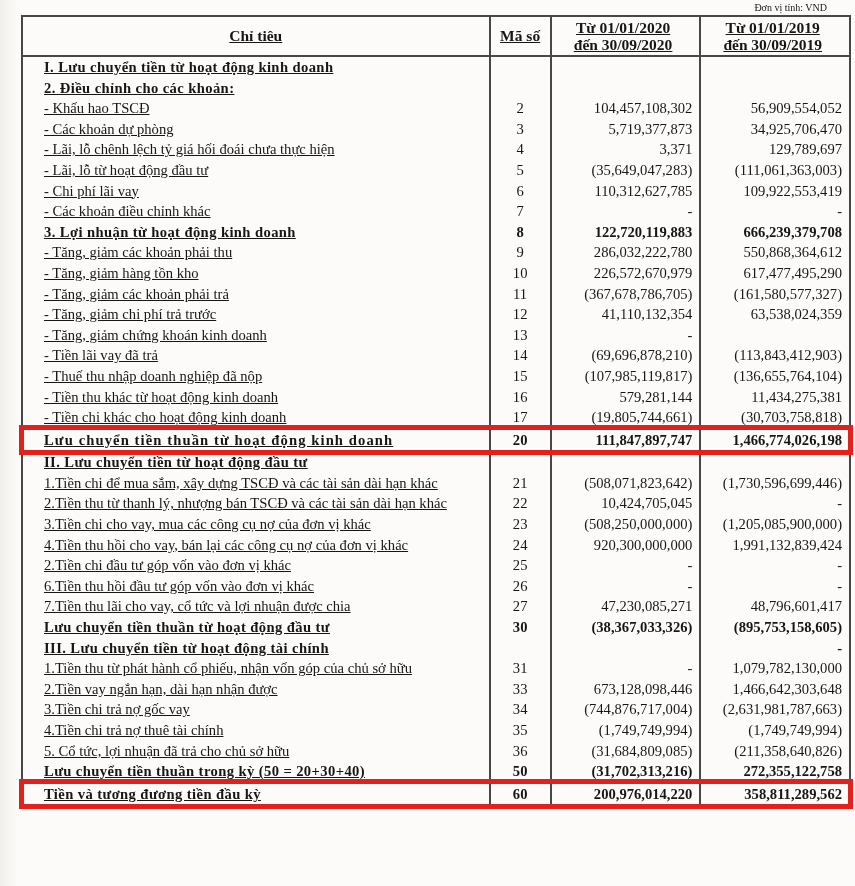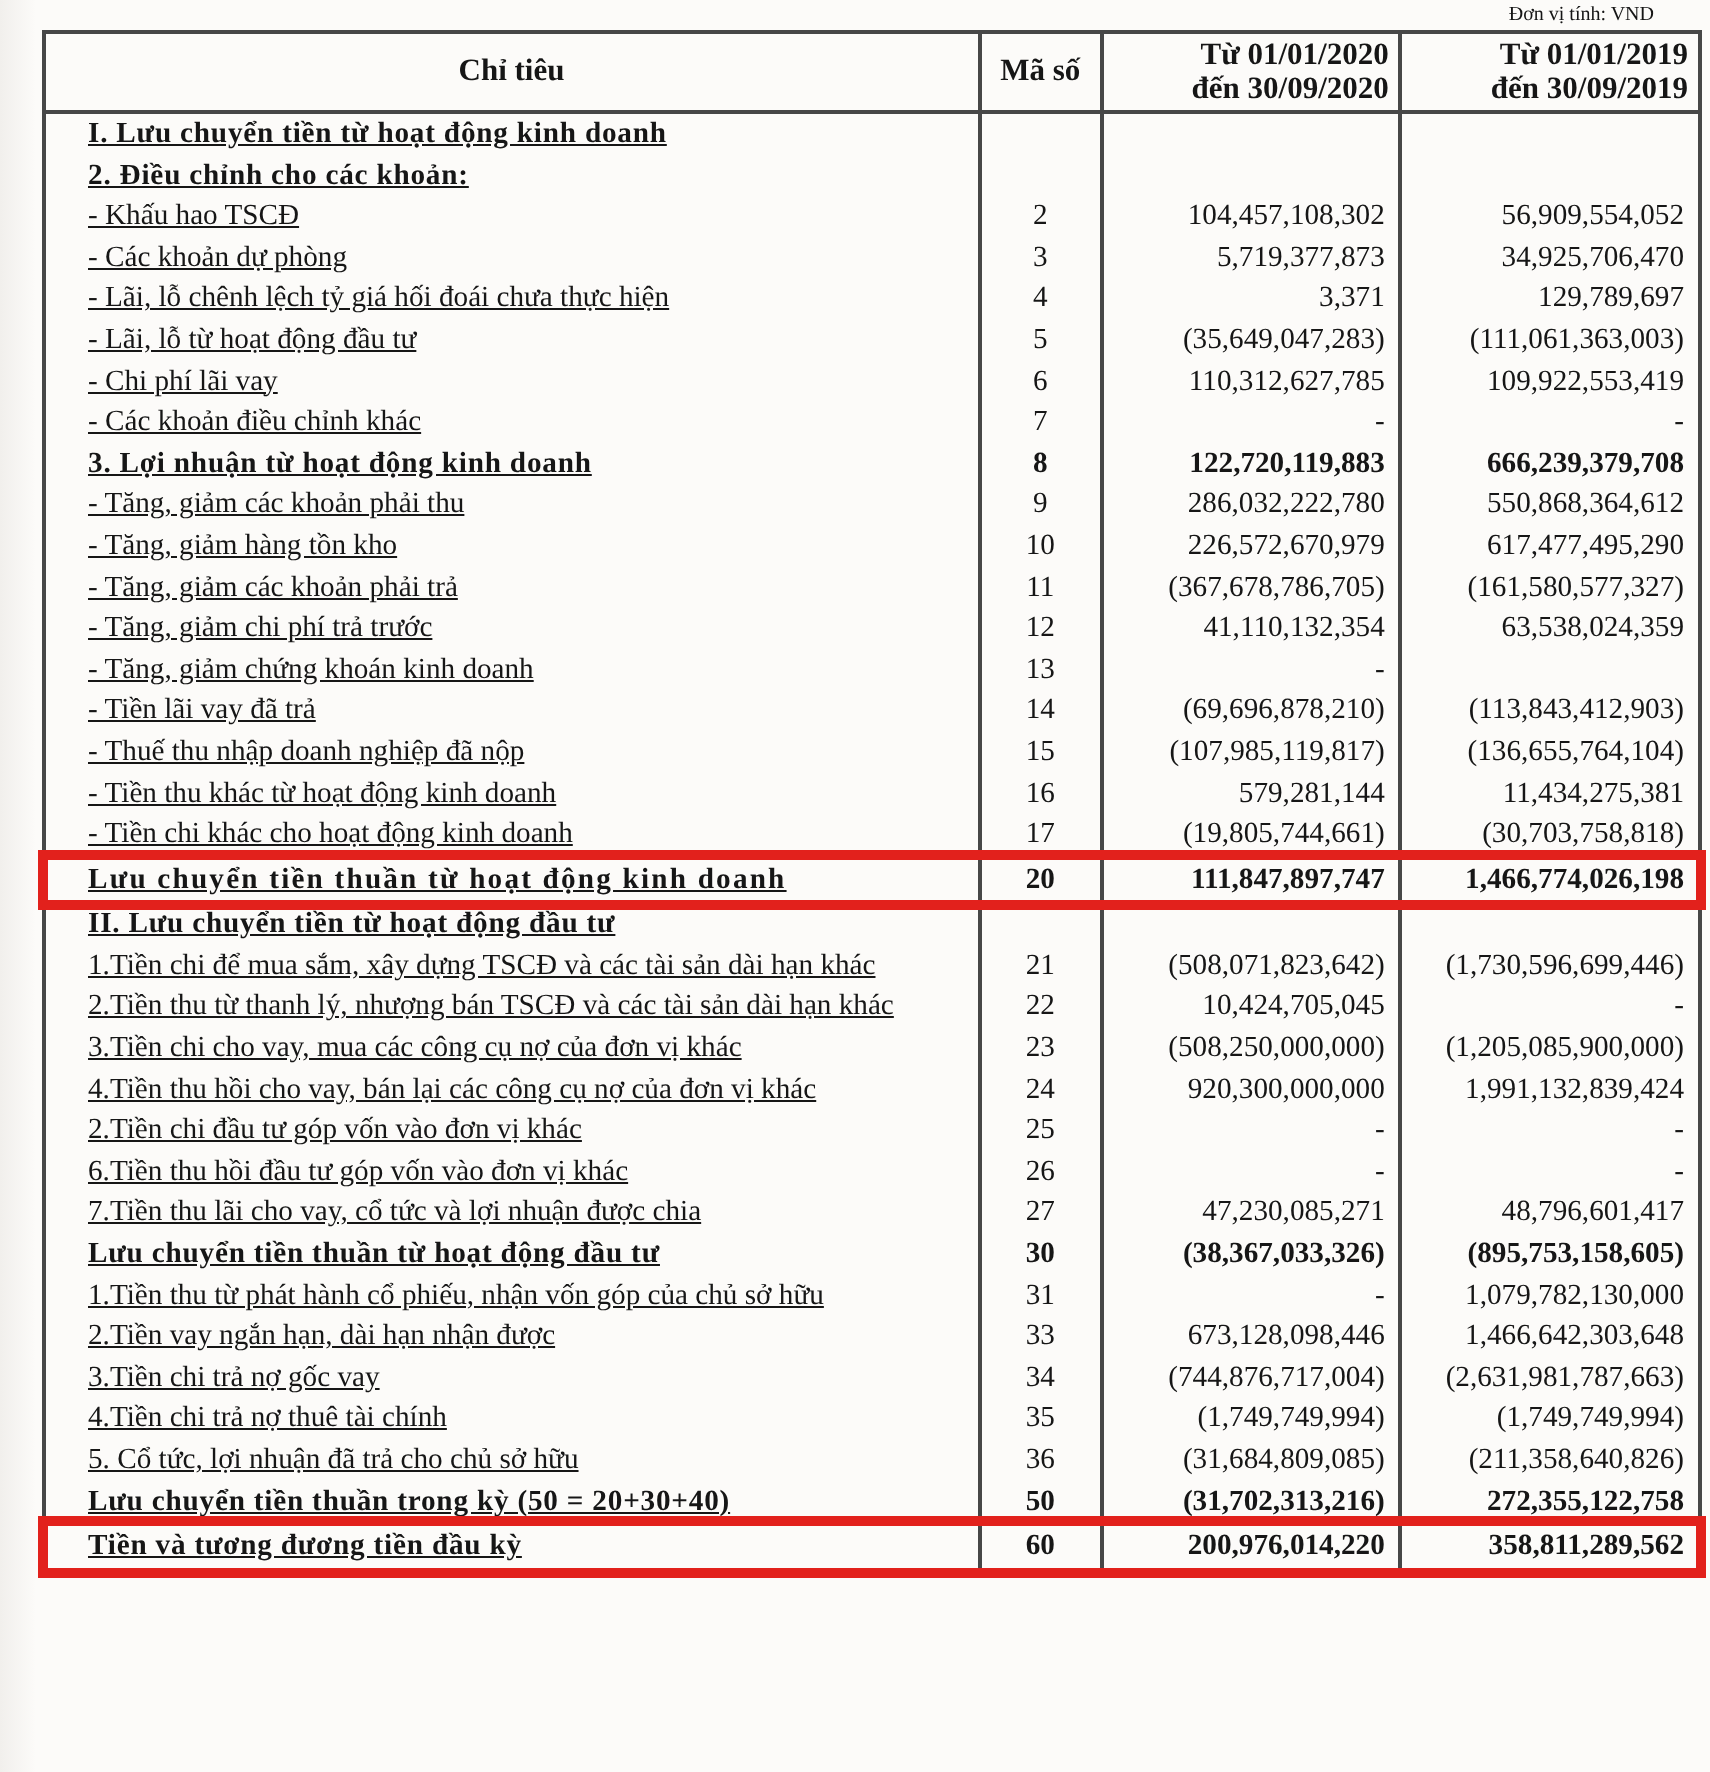--- a/index.html
+++ b/index.html
@@ -20,22 +20,22 @@
     margin-left:21px; width:830px;
     border-top:2px solid #474747;
     border-left:2px solid #474747;
     border-right:2px solid #474747;
   }
   th, td { vertical-align:middle; box-sizing:border-box; }
   th:not(:last-child), td:not(:last-child) { border-right:2px solid #474747; }
   thead th { border-bottom:2px solid #474747; font-weight:bold; font-size:15.5px; }
   th.c-label { width:450px; text-align:center; }
   th.c-code  { width:59px;  text-align:center; }
-  th.c-val   { width:144px; text-align:right; padding:2px 5px 2px 0; line-height:17px; }
-  thead tr { height:38px; }
+  th.c-val   { width:144px; text-align:center; padding:2px 5px 2px 0; line-height:17px; }
+  thead tr { height:38px;text-decoration:underline; }
   tbody td { padding:1px 4px; line-height:18.6px; font-size:14.6px; }
   td.c-label { text-align:left; white-space:nowrap; overflow:hidden; padding-left:21px;text-decoration:underline; }
   td.c-code  { text-align:center; }
   td.c-val   { text-align:right; white-space:nowrap; padding-right:7px; }
   tr.bold td { font-weight:bold; }
   tr.bold td.c-label { letter-spacing:0.4px; }
   tr.spaced td.c-label { letter-spacing:1.1px; }
   tr.wrap td.c-label { white-space:normal; }
   tr.highlight { outline:5px solid #e2211c; outline-offset:-2px; }
   tr.highlight td { padding-top:3px; padding-bottom:3px; }
@@ -223,20 +223,26 @@
           <td class="c-code">27</td>
           <td class="c-val">47,230,085,271</td>
           <td class="c-val">48,796,601,417</td>
         </tr>
         <tr class="bold">
           <td class="c-label">Lưu chuyển tiền thuần từ hoạt động đầu tư</td>
           <td class="c-code">30</td>
           <td class="c-val">(38,367,033,326)</td>
           <td class="c-val">(895,753,158,605)</td>
         </tr>
+        <tr class="bold">
+          <td class="c-label">III. Lưu chuyển tiền từ hoạt động tài chính</td>
+          <td class="c-code"></td>
+          <td class="c-val"></td>
+          <td class="c-val">-</td>
+        </tr>
         <tr>
           <td class="c-label">1.Tiền thu từ phát hành cổ phiếu, nhận vốn góp của chủ sở hữu</td>
           <td class="c-code">31</td>
           <td class="c-val">-</td>
           <td class="c-val">1,079,782,130,000</td>
         </tr>
         <tr>
           <td class="c-label">2.Tiền vay ngắn hạn, dài hạn nhận được</td>
           <td class="c-code">33</td>
           <td class="c-val">673,128,098,446</td>

